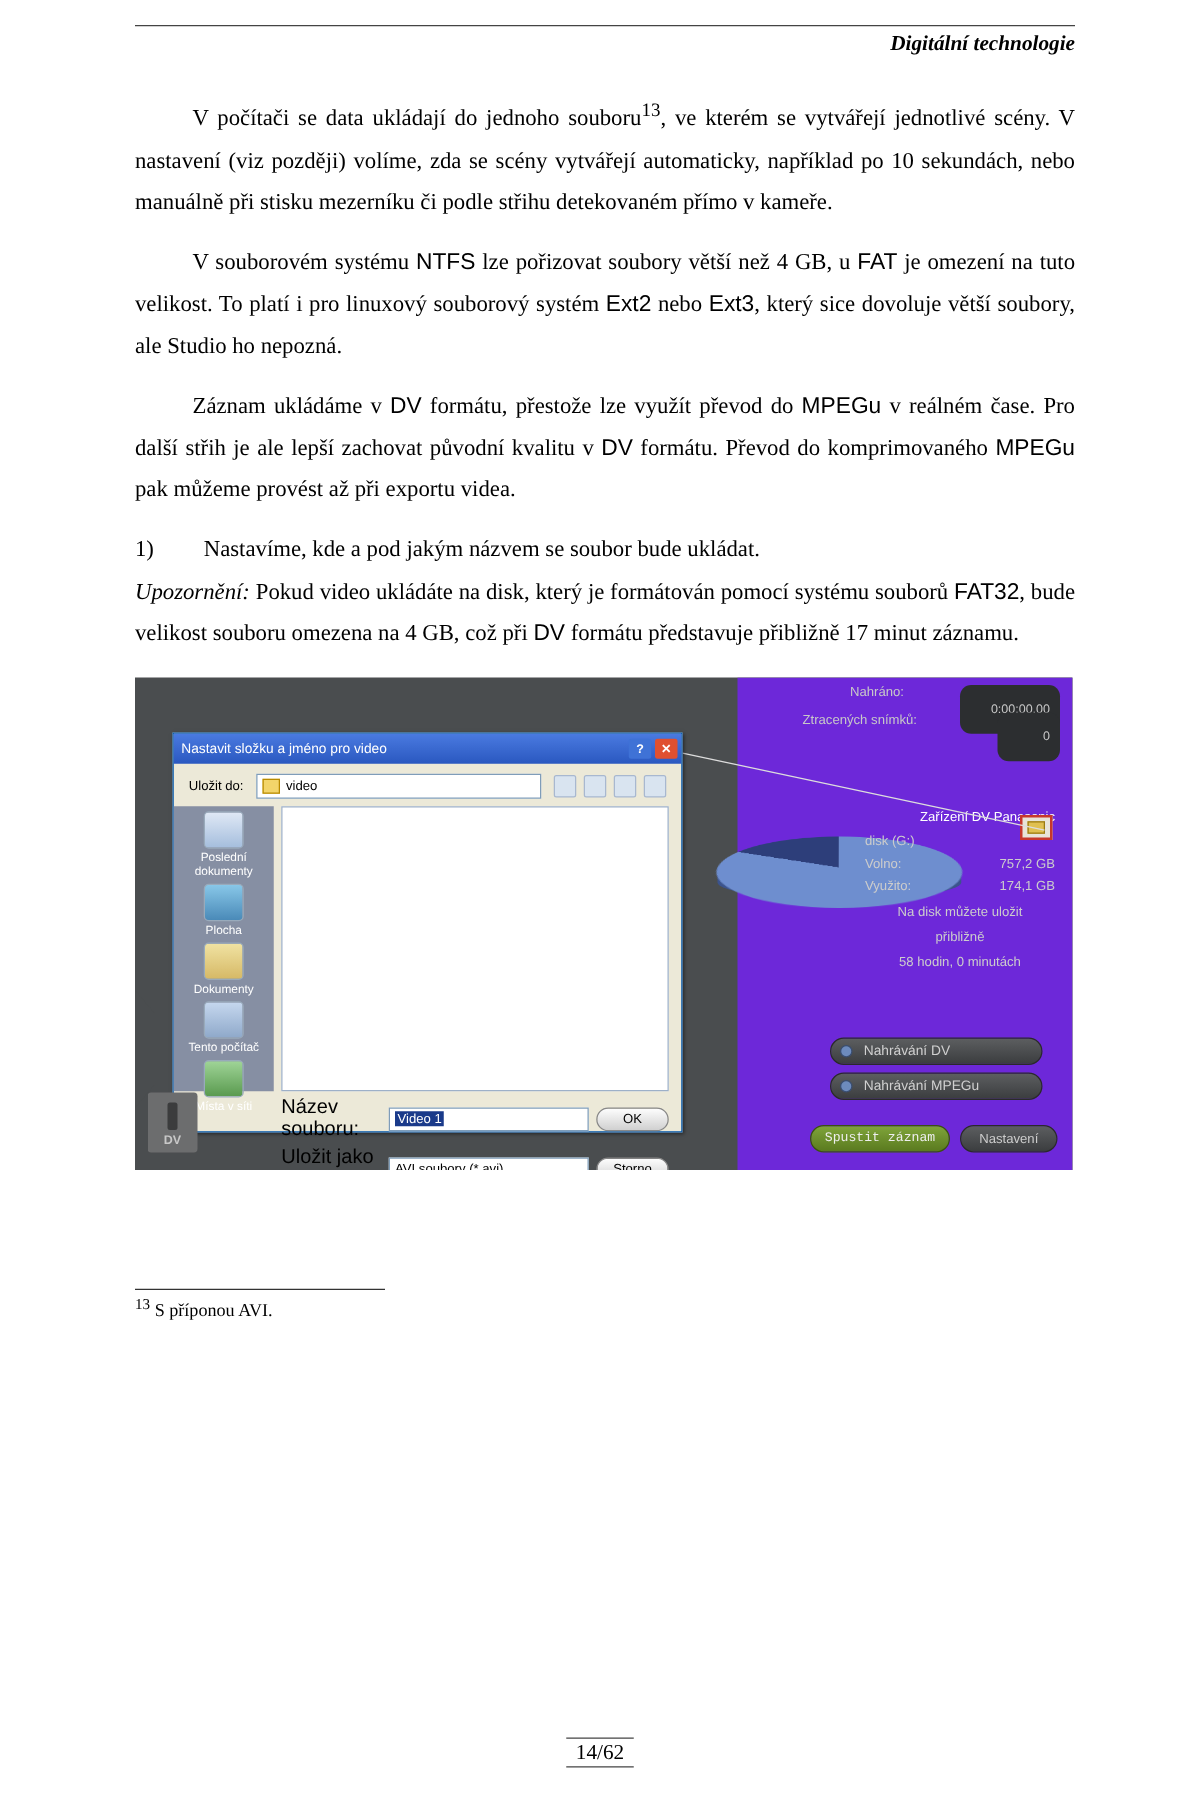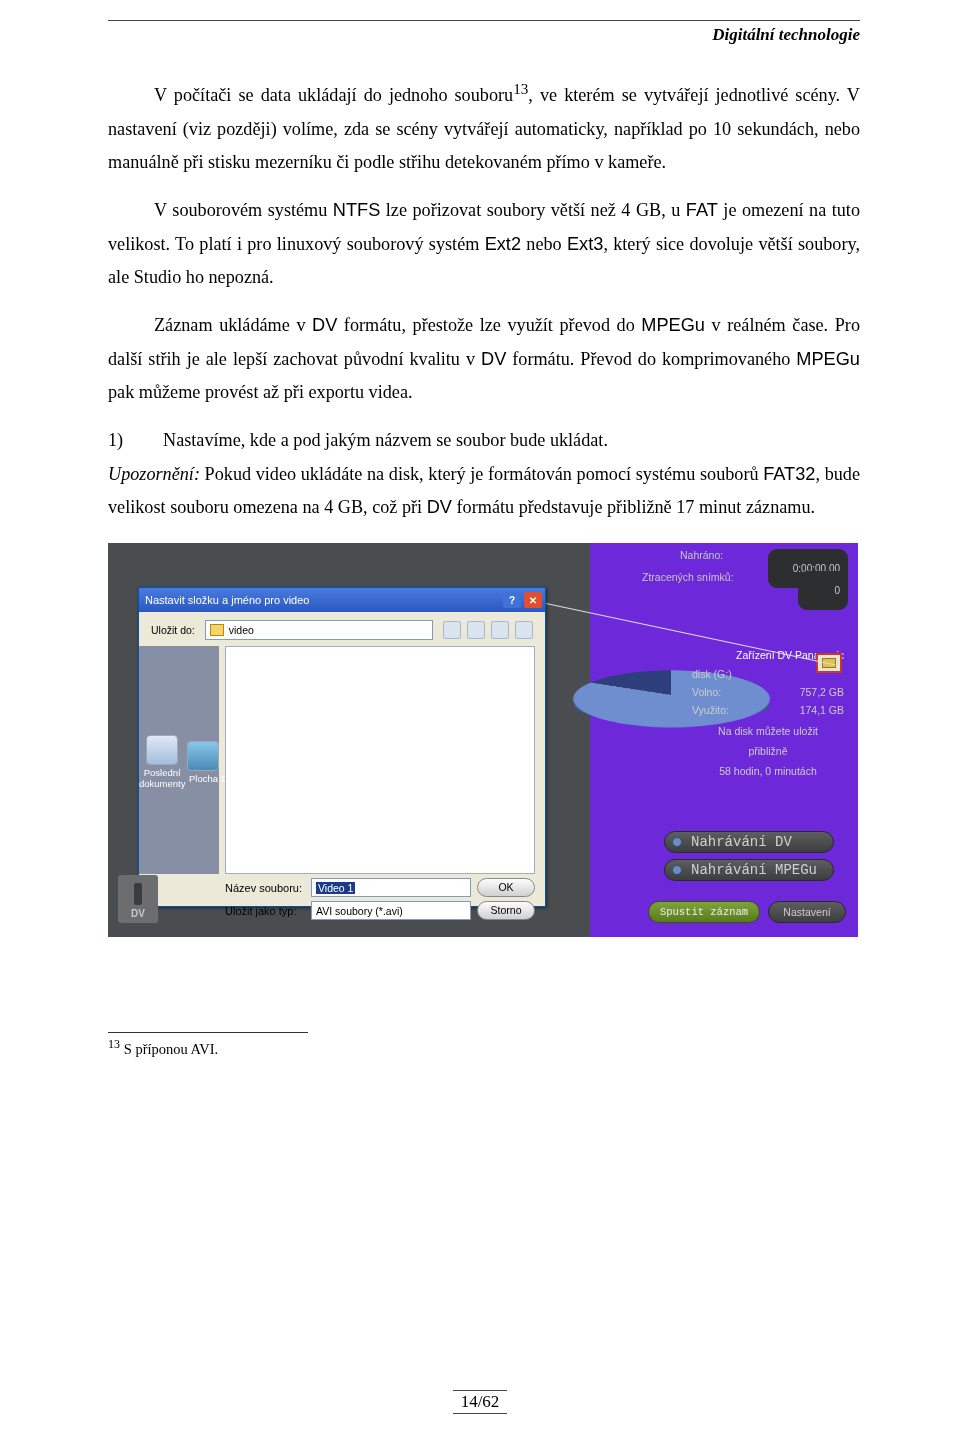--- a/index.html
+++ b/index.html
@@ -84,34 +84,34 @@
     display:flex; align-items:center; padding:0 4px; font-family:Tahoma,sans-serif; font-size:10.5px;
   }
   .combo .folder-icon {
     width:14px; height:12px; background:#f3d56a; border:1px solid #b88a00; margin-right:5px;
   }
   .nav-icons { display:flex; gap:6px; }
   .nav-icon { width:18px; height:18px; background:#d9e4f0; border:1px solid #a8b8d0; border-radius:2px; }
   .body-area { display:flex; height: 228px; }
   .sidebar {
     width:80px; background:#868fa3;
-    display:flex; flex-direction:row; align-items:center; padding-top:2px; gap:2px;
+    display:flex; flex-direction:column; align-items:center; padding-top:2px; gap:2px;
   }
   .side-item { width:74px; text-align:center; font-family:Tahoma,sans-serif; font-size:9.5px; color:#fff; }
   .side-icon {
     width:32px; height:30px; margin:2px auto 2px; border-radius:4px;
     background:linear-gradient(#dfe8f5,#a5bedd);
     border:1px solid #9ab;
   }
   .file-pane {
     flex:1; background:#fff; border:1px solid #9db0c8; margin:0 10px 0 6px;
   }
   .bottom-rows { padding:4px 10px 0 86px; }
   .brow { display:flex; align-items:center; gap:6px; margin-bottom:4px; }
-  .brow .blabel { width:80px; font-family:Tahoma,sans-serif; font-size:11px; }
+  .brow .blabel { width:80px; font-family:Tahoma,sans-serif; font-size:16px; }
   .brow .binput {
     flex:1; height:19px; border:1px solid #7f9db9; background:#fff;
     font-family:Tahoma,sans-serif; font-size:10.5px; padding:0 4px;
     display:flex; align-items:center;
   }
   .sel { background:#1a3a8a; color:#fff; padding:0 2px; }
   .dlgbtn {
     width:58px; height:19px; background:linear-gradient(#fdfdfd,#d0d0d0);
     border:1px solid #888; border-radius:10px;
     font-family:Tahoma,sans-serif; font-size:10.5px; text-align:center; line-height:17px;
@@ -146,21 +146,21 @@
     background: conic-gradient(#6e8ecf 0 285deg, #2d3e7a 285deg 360deg);
     transform: perspective(300px) rotateX(55deg);
   }
   .pie-side {
     position:absolute; top:49px; left:0; width:195px; height:25px; border-radius: 0 0 97px 97px/0 0 13px 13px;
     background:#3b538d;
   }
   .btn-pill {
     position:absolute; height:22px; border-radius:11px;
     display:flex; align-items:center; padding:0 12px 0 26px; gap:6px;
-    font-family:Liberation Mono, monospace; font-size:14px; color:#d0d0d0;
+    font-family:Liberation Sans, sans-serif; font-size:11px; color:#d0d0d0;
     background:linear-gradient(#5c5e60,#3b3d3f);
     border:1px solid #2a2a2a;
   }
   .btn-pill .dot {
     position:absolute; left:7px; width:10px; height:10px; border-radius:50%;
     background:#6d8bbd; border:1px solid #3a4e70;
   }
   .btn-green {
     position:absolute; height:22px; border-radius:11px;
     display:flex; align-items:center; justify-content:center;

